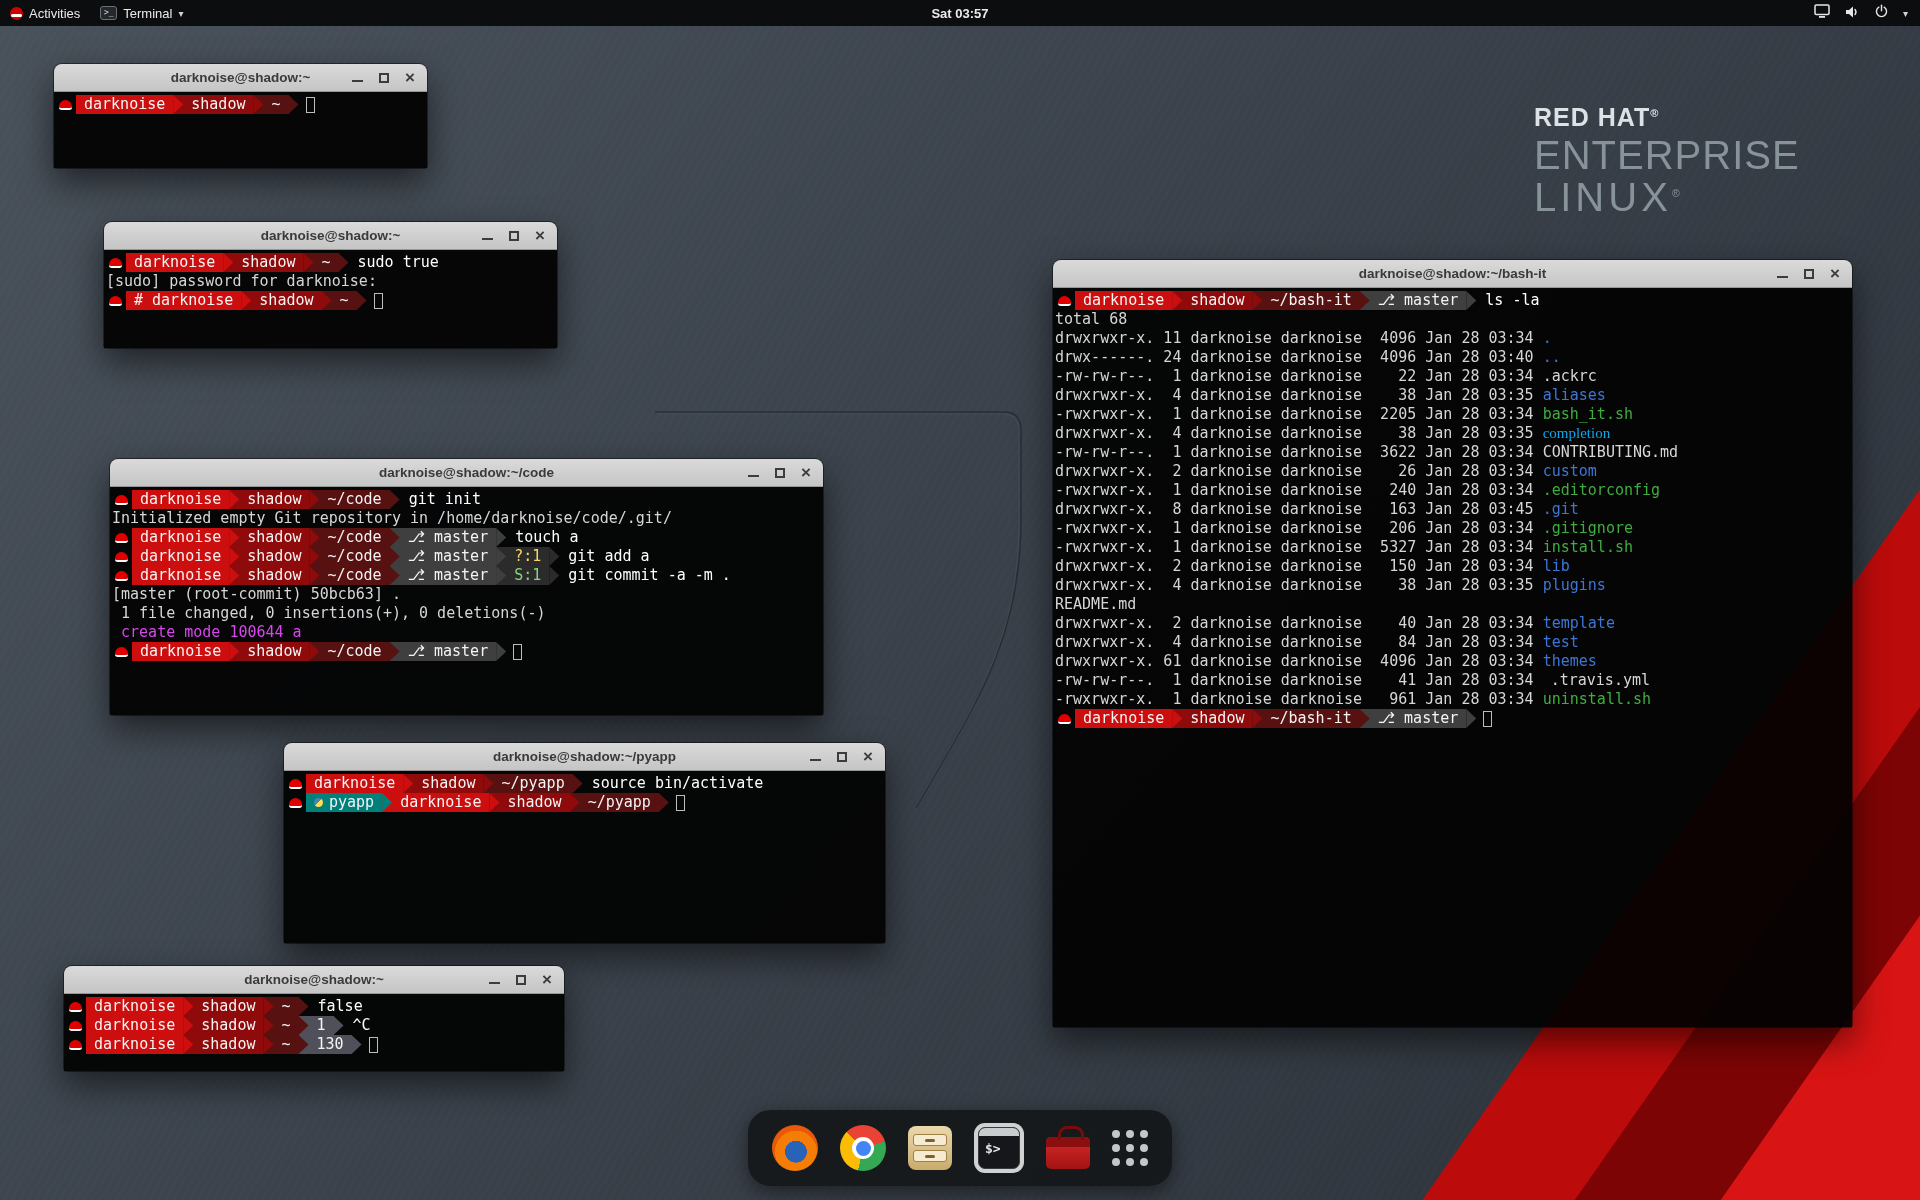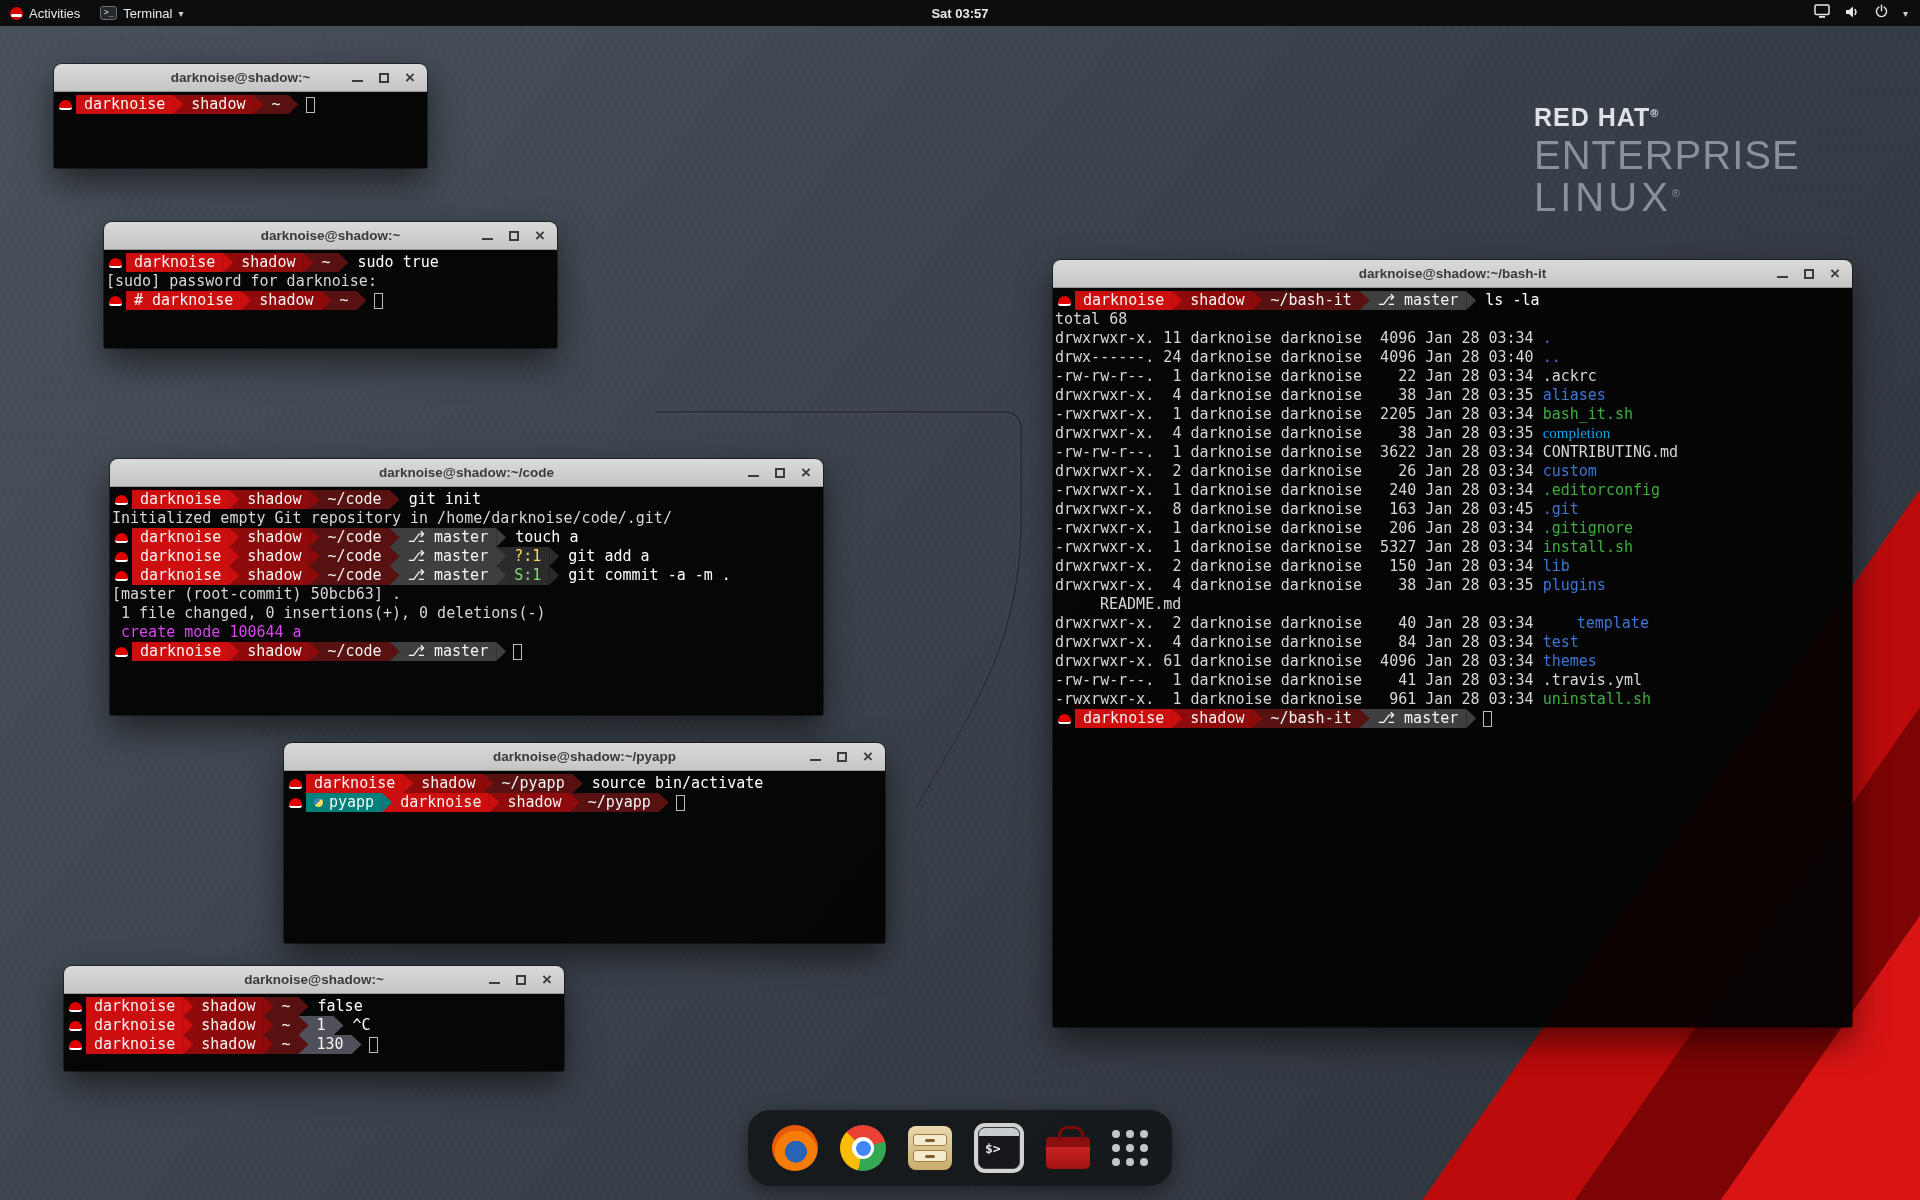--- a/index.html
+++ b/index.html
@@ -249,25 +249,25 @@
       <div class="tline"><span class="ttext" style="color: rgb(214, 214, 214);">-rwxrwxr-x.  1 darknoise darknoise  2205 Jan 28 03:34 </span><span class="ttext" style="color: rgb(63, 174, 63);">bash_it.sh</span></div>
       <div class="tline"><span class="ttext" style="color: rgb(214, 214, 214);">drwxrwxr-x.  4 darknoise darknoise    38 Jan 28 03:35 </span><span class="ttext" style="color: #0ea5e9; font-family: Liberation Serif, serif;">completion</span></div>
       <div class="tline"><span class="ttext" style="color: rgb(214, 214, 214);">-rw-rw-r--.  1 darknoise darknoise  3622 Jan 28 03:34 </span><span class="ttext" style="color: rgb(214, 214, 214);">CONTRIBUTING.md</span></div>
       <div class="tline"><span class="ttext" style="color: rgb(214, 214, 214);">drwxrwxr-x.  2 darknoise darknoise    26 Jan 28 03:34 </span><span class="ttext" style="color: rgb(61, 118, 214);">custom</span></div>
       <div class="tline"><span class="ttext" style="color: rgb(214, 214, 214);">-rwxrwxr-x.  1 darknoise darknoise   240 Jan 28 03:34 </span><span class="ttext" style="color: rgb(63, 174, 63);">.editorconfig</span></div>
       <div class="tline"><span class="ttext" style="color: rgb(214, 214, 214);">drwxrwxr-x.  8 darknoise darknoise   163 Jan 28 03:45 </span><span class="ttext" style="color: rgb(61, 118, 214);">.git</span></div>
       <div class="tline"><span class="ttext" style="color: rgb(214, 214, 214);">-rwxrwxr-x.  1 darknoise darknoise   206 Jan 28 03:34 </span><span class="ttext" style="color: rgb(63, 174, 63);">.gitignore</span></div>
       <div class="tline"><span class="ttext" style="color: rgb(214, 214, 214);">-rwxrwxr-x.  1 darknoise darknoise  5327 Jan 28 03:34 </span><span class="ttext" style="color: rgb(63, 174, 63);">install.sh</span></div>
       <div class="tline"><span class="ttext" style="color: rgb(214, 214, 214);">drwxrwxr-x.  2 darknoise darknoise   150 Jan 28 03:34 </span><span class="ttext" style="color: rgb(61, 118, 214);">lib</span></div>
       <div class="tline"><span class="ttext" style="color: rgb(214, 214, 214);">drwxrwxr-x.  4 darknoise darknoise    38 Jan 28 03:35 </span><span class="ttext" style="color: rgb(61, 118, 214);">plugins</span></div>
-      <div class="tline"><span class="ttext" style="color: rgb(214, 214, 214); margin-left: 45px;">README.md</span></div>
-      <div class="tline"><span class="ttext" style="color: rgb(214, 214, 214);">drwxrwxr-x.  2 darknoise darknoise    40 Jan 28 03:34 </span><span class="ttext" style="color: rgb(61, 118, 214); margin-left: 34px;">template</span></div>
+      <div class="tline"><span class="ttext" style="color: rgb(214, 214, 214);">README.md</span></div>
+      <div class="tline"><span class="ttext" style="color: rgb(214, 214, 214);">drwxrwxr-x.  2 darknoise darknoise    40 Jan 28 03:34 </span><span class="ttext" style="color: rgb(61, 118, 214);">template</span></div>
       <div class="tline"><span class="ttext" style="color: rgb(214, 214, 214);">drwxrwxr-x.  4 darknoise darknoise    84 Jan 28 03:34 </span><span class="ttext" style="color: rgb(61, 118, 214);">test</span></div>
       <div class="tline"><span class="ttext" style="color: rgb(214, 214, 214);">drwxrwxr-x. 61 darknoise darknoise  4096 Jan 28 03:34 </span><span class="ttext" style="color: rgb(61, 118, 214);">themes</span></div>
-      <div class="tline"><span class="ttext" style="color: rgb(214, 214, 214);">-rw-rw-r--.  1 darknoise darknoise    41 Jan 28 03:34 </span><span class="ttext" style="color: rgb(214, 214, 214);">.travis.yml</span></div>
+      <div class="tline"><span class="ttext" style="color: rgb(214, 214, 214);">-rw-rw-r--.  1 darknoise darknoise    41 Jan 28 03:34 </span><span class="ttext" style="color: rgb(214, 214, 214); margin-left: 8px;">.travis.yml</span></div>
       <div class="tline"><span class="ttext" style="color: rgb(214, 214, 214);">-rwxrwxr-x.  1 darknoise darknoise   961 Jan 28 03:34 </span><span class="ttext" style="color: rgb(63, 174, 63);">uninstall.sh</span></div>
       <div class="tline"><span class="hat"></span><span class="seg" style="background: rgb(204, 14, 14); color: rgb(244, 244, 244);">darknoise</span><span class="arrowwrap" style="background: rgb(143, 10, 10);"><span class="arrow" style="background: rgb(204, 14, 14);"></span></span><span class="seg" style="background: rgb(143, 10, 10); color: rgb(244, 244, 244);">shadow</span><span class="arrowwrap" style="background: rgb(87, 17, 17);"><span class="arrow" style="background: rgb(143, 10, 10);"></span></span><span class="seg" style="background: rgb(87, 17, 17); color: rgb(244, 244, 244);">~/bash-it</span><span class="arrowwrap" style="background: rgb(63, 63, 63);"><span class="arrow" style="background: rgb(87, 17, 17);"></span></span><span class="seg" style="background: rgb(63, 63, 63); color: rgb(244, 244, 244);">⎇ master</span><span class="arrowwrap"><span class="arrow" style="background: rgb(63, 63, 63);"></span></span><span class="cursor"></span></div>
     </div>
 </div>
 
 <div class="dock">
   <div class="dock-item">
       <span class="ic-firefox"></span>
     </div>
   <div class="dock-item">

